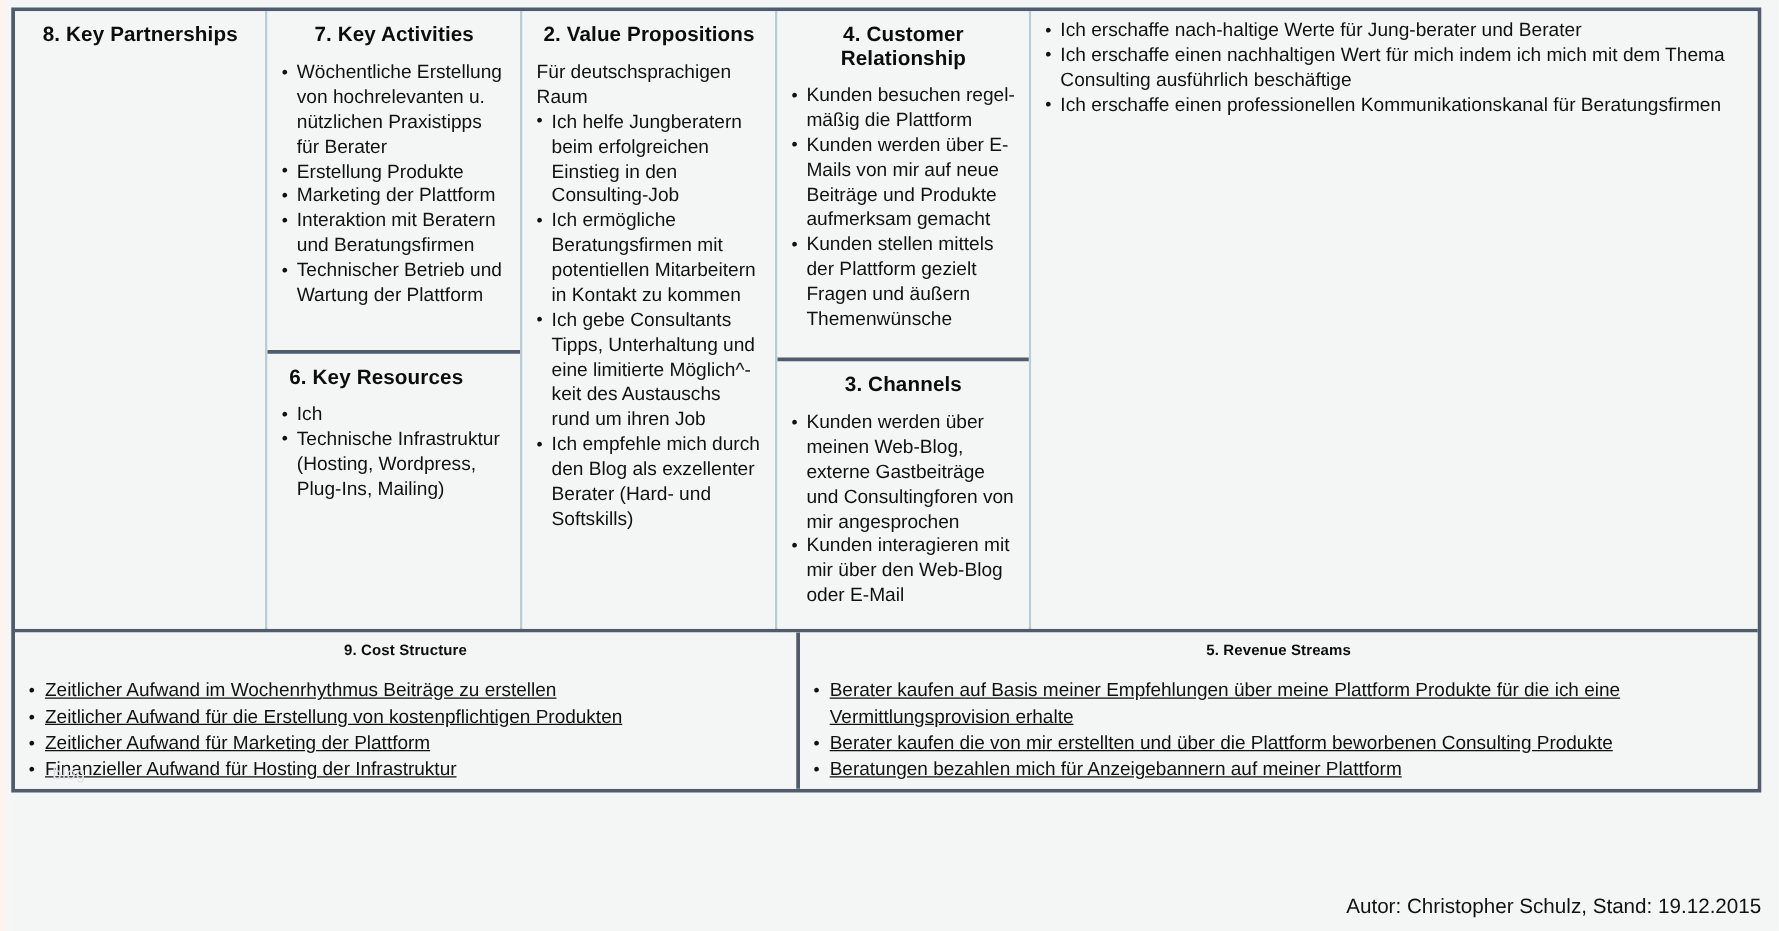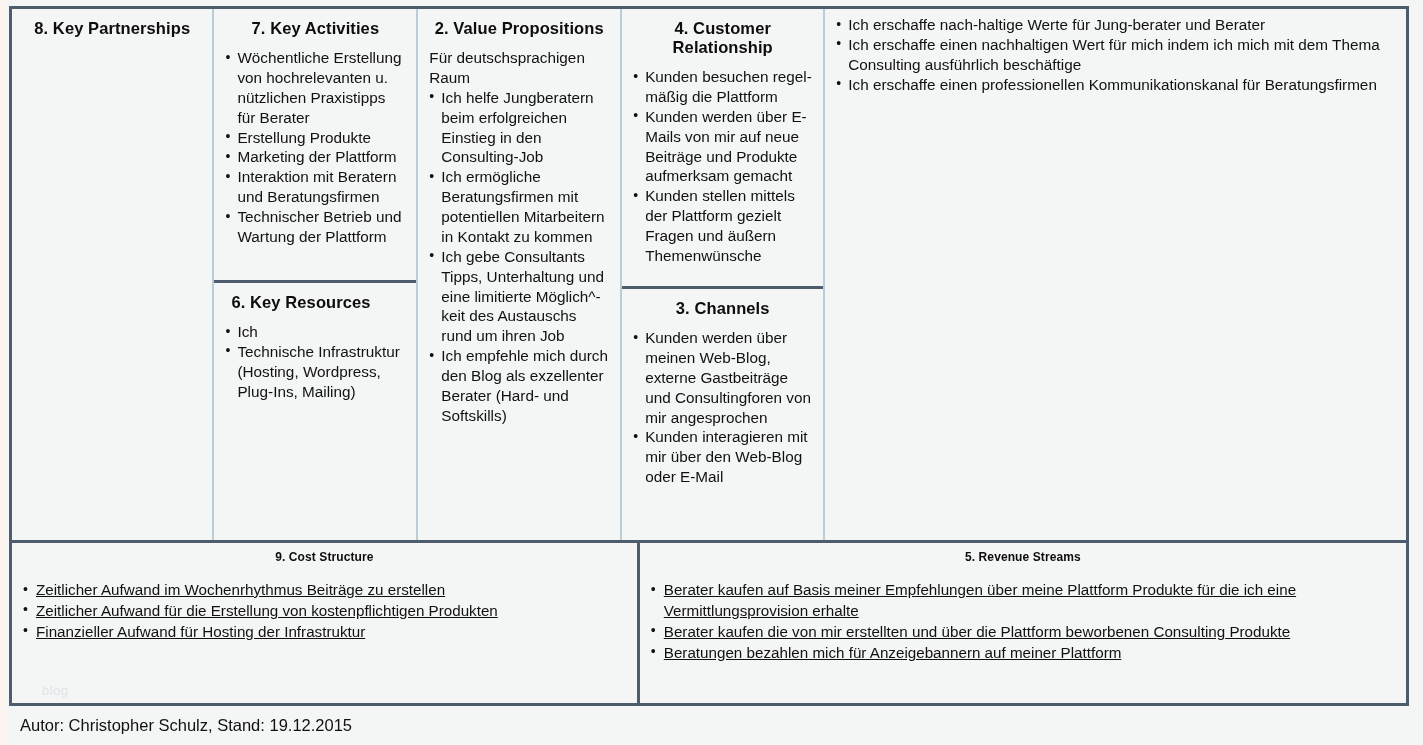--- a/index.html
+++ b/index.html
@@ -27,21 +27,21 @@
         #f4f5f5 9px);
     box-sizing: border-box;
   }
 
   
   #canvas {
     position: absolute;
     left: 9px;
     top: 6px;
     width: 1400px;
-    height: 700px;
+    height: 628px;
     box-sizing: border-box;
     border: 3px solid #4e5c6e;
     background: #f4f5f5;
     display: flex;
     flex-direction: column;
   }
 
   .top-row {
     display: flex;
     flex-direction: row;
@@ -149,20 +149,21 @@
   
   #footer {
     position: absolute;
     left: 9px;
     top: 716px;
     width: 1400px;
     font-size: 16.5px;
     color: #111111;
     padding-left: 11px;
     box-sizing: border-box;
+    text-align: right;
   }
 </style>
 </head>
 <body>
 
 <div id="page">
 
   <div id="canvas">
 
     <div class="top-row">
@@ -236,20 +237,21 @@
 
     </div>
 
     <div class="bottom-row">
 
       <div class="block b1 vdiv-dark">
         <div class="title">9. Cost Structure</div>
         <ul class="bullets">
           <li>Zeitlicher Aufwand im Wochenrhythmus Beiträge zu erstellen</li>
           <li>Zeitlicher Aufwand für die Erstellung von kostenpflichtigen Produkten</li>
+          <li>Zeitlicher Aufwand für Marketing der Plattform</li>
           <li>Finanzieller Aufwand für Hosting der Infrastruktur</li>
         </ul>
         <div class="watermark">blog</div>
       </div>
 
       <div class="block b2">
         <div class="title">5. Revenue Streams</div>
         <ul class="bullets">
           <li>Berater kaufen auf Basis meiner Empfehlungen über meine Plattform Produkte für die ich eine Vermittlungsprovision erhalte</li>
           <li>Berater kaufen die von mir erstellten und über die Plattform beworbenen Consulting Produkte</li>

